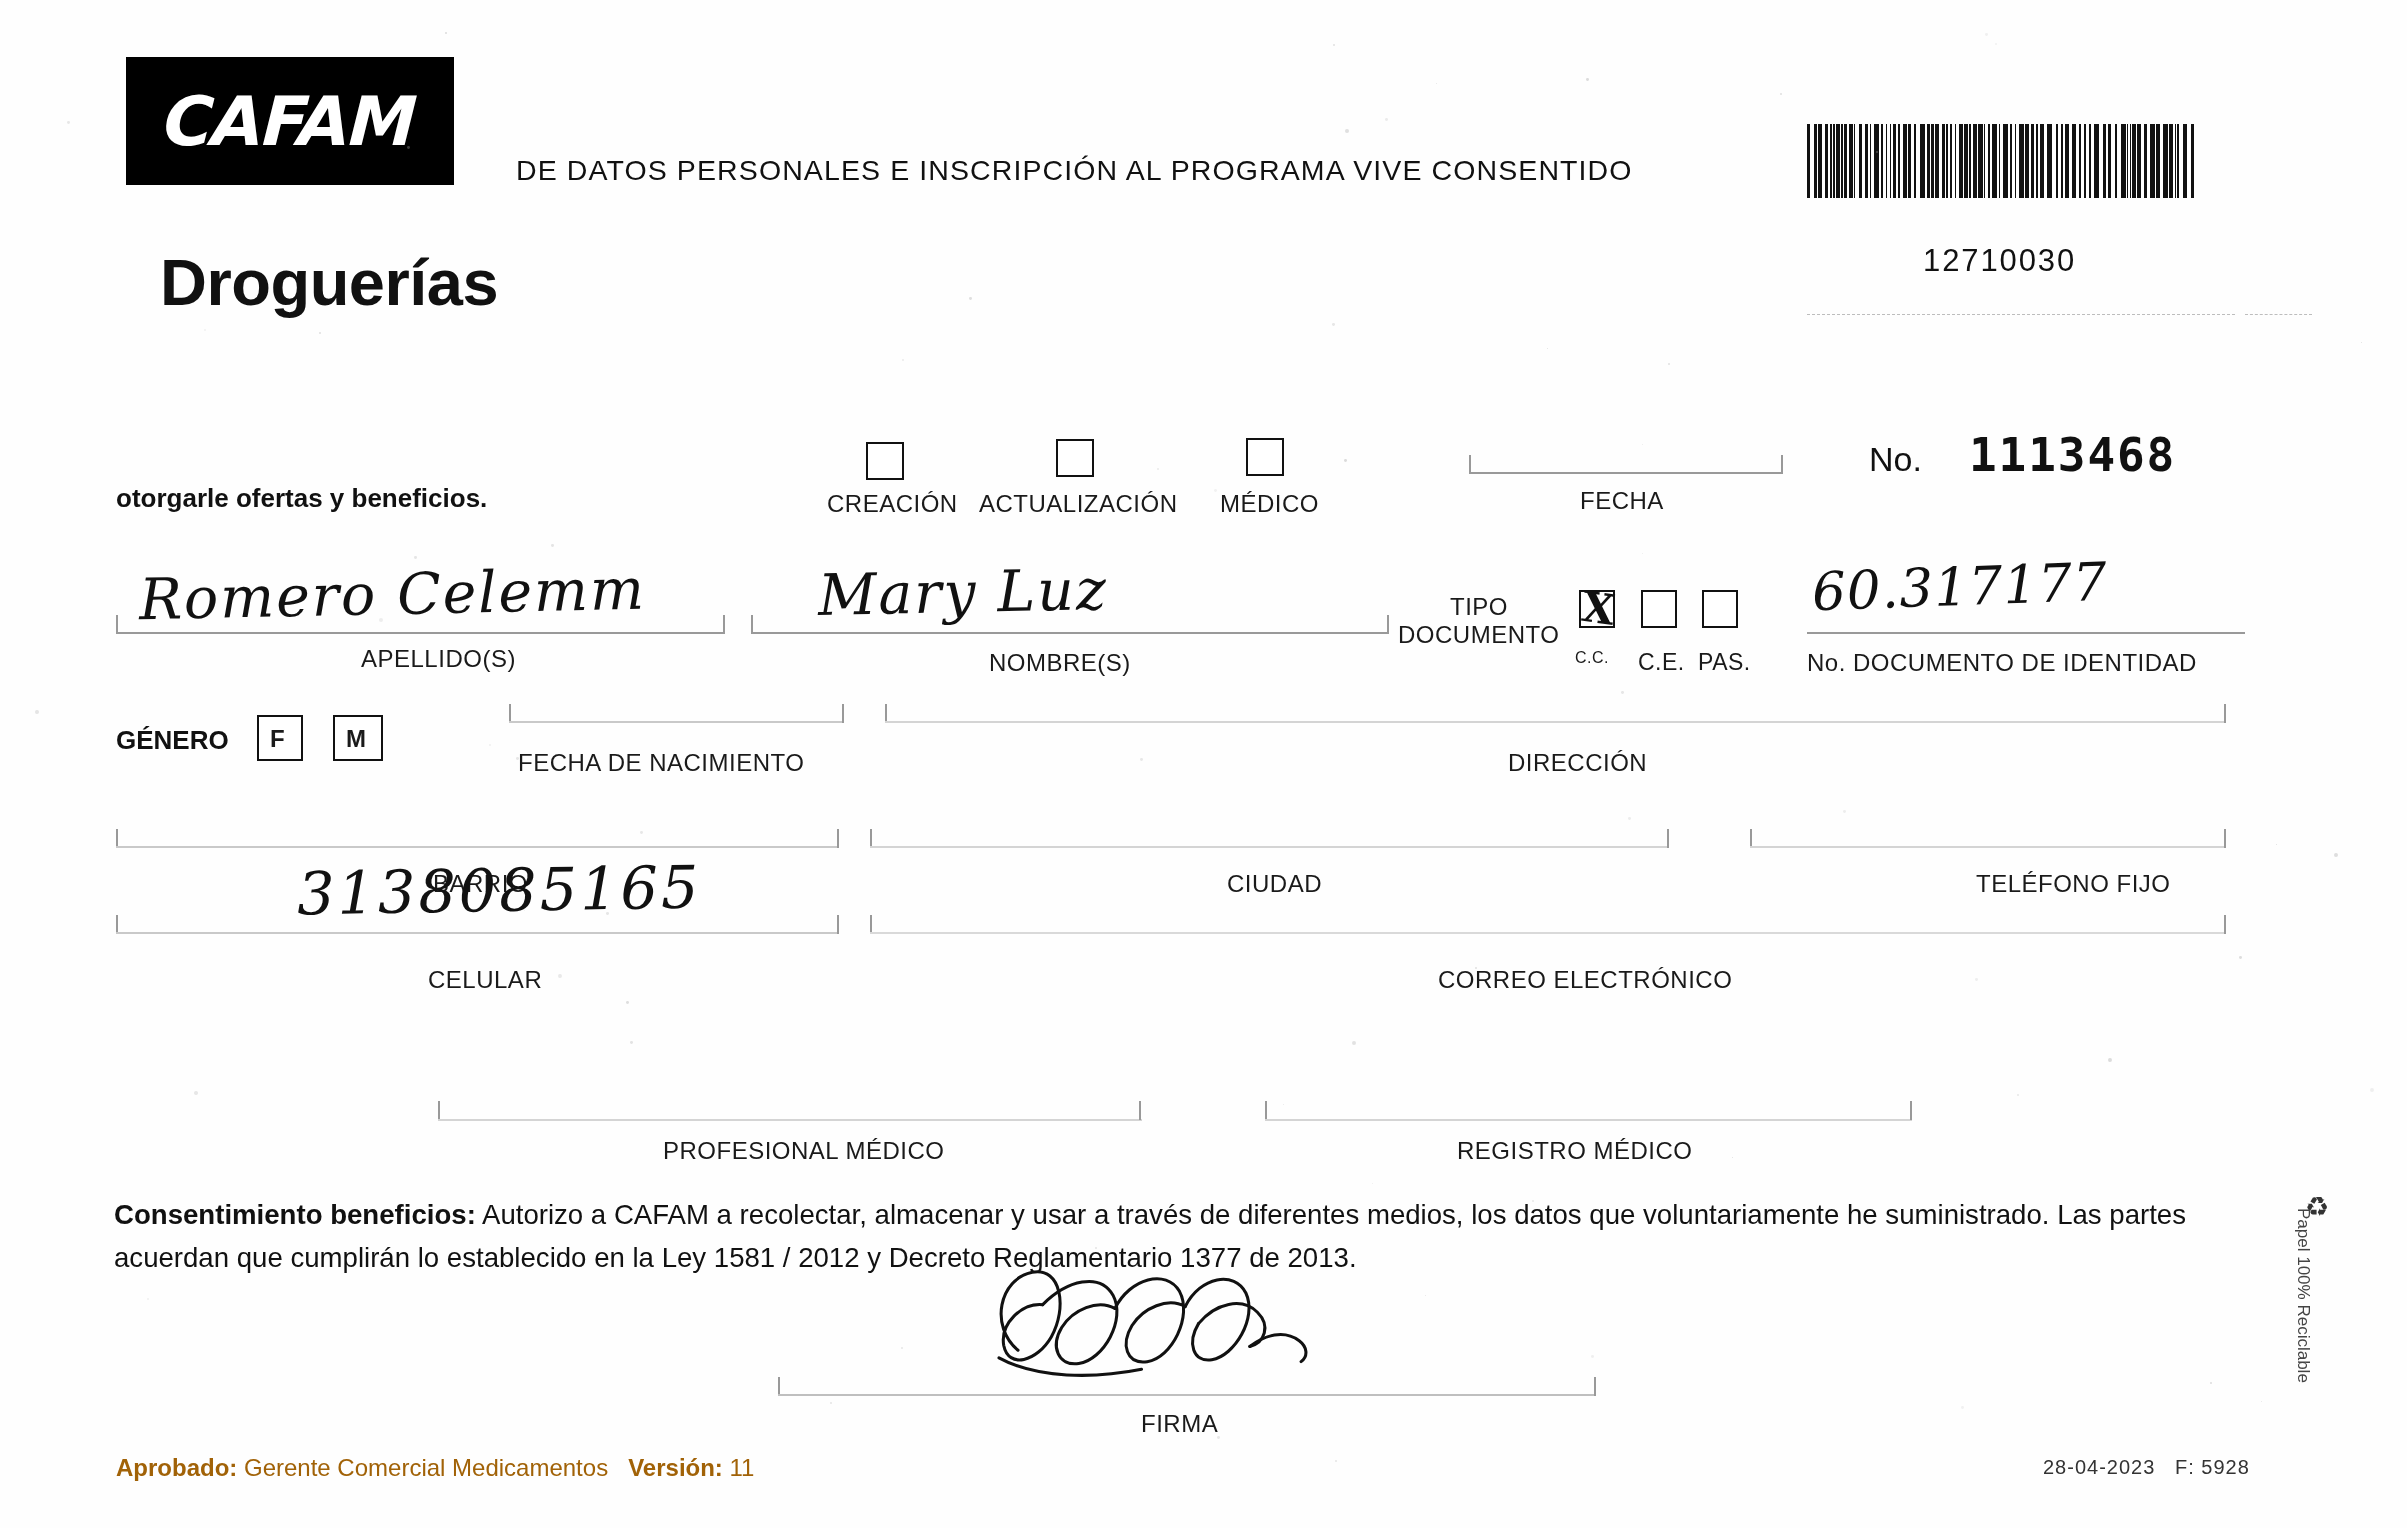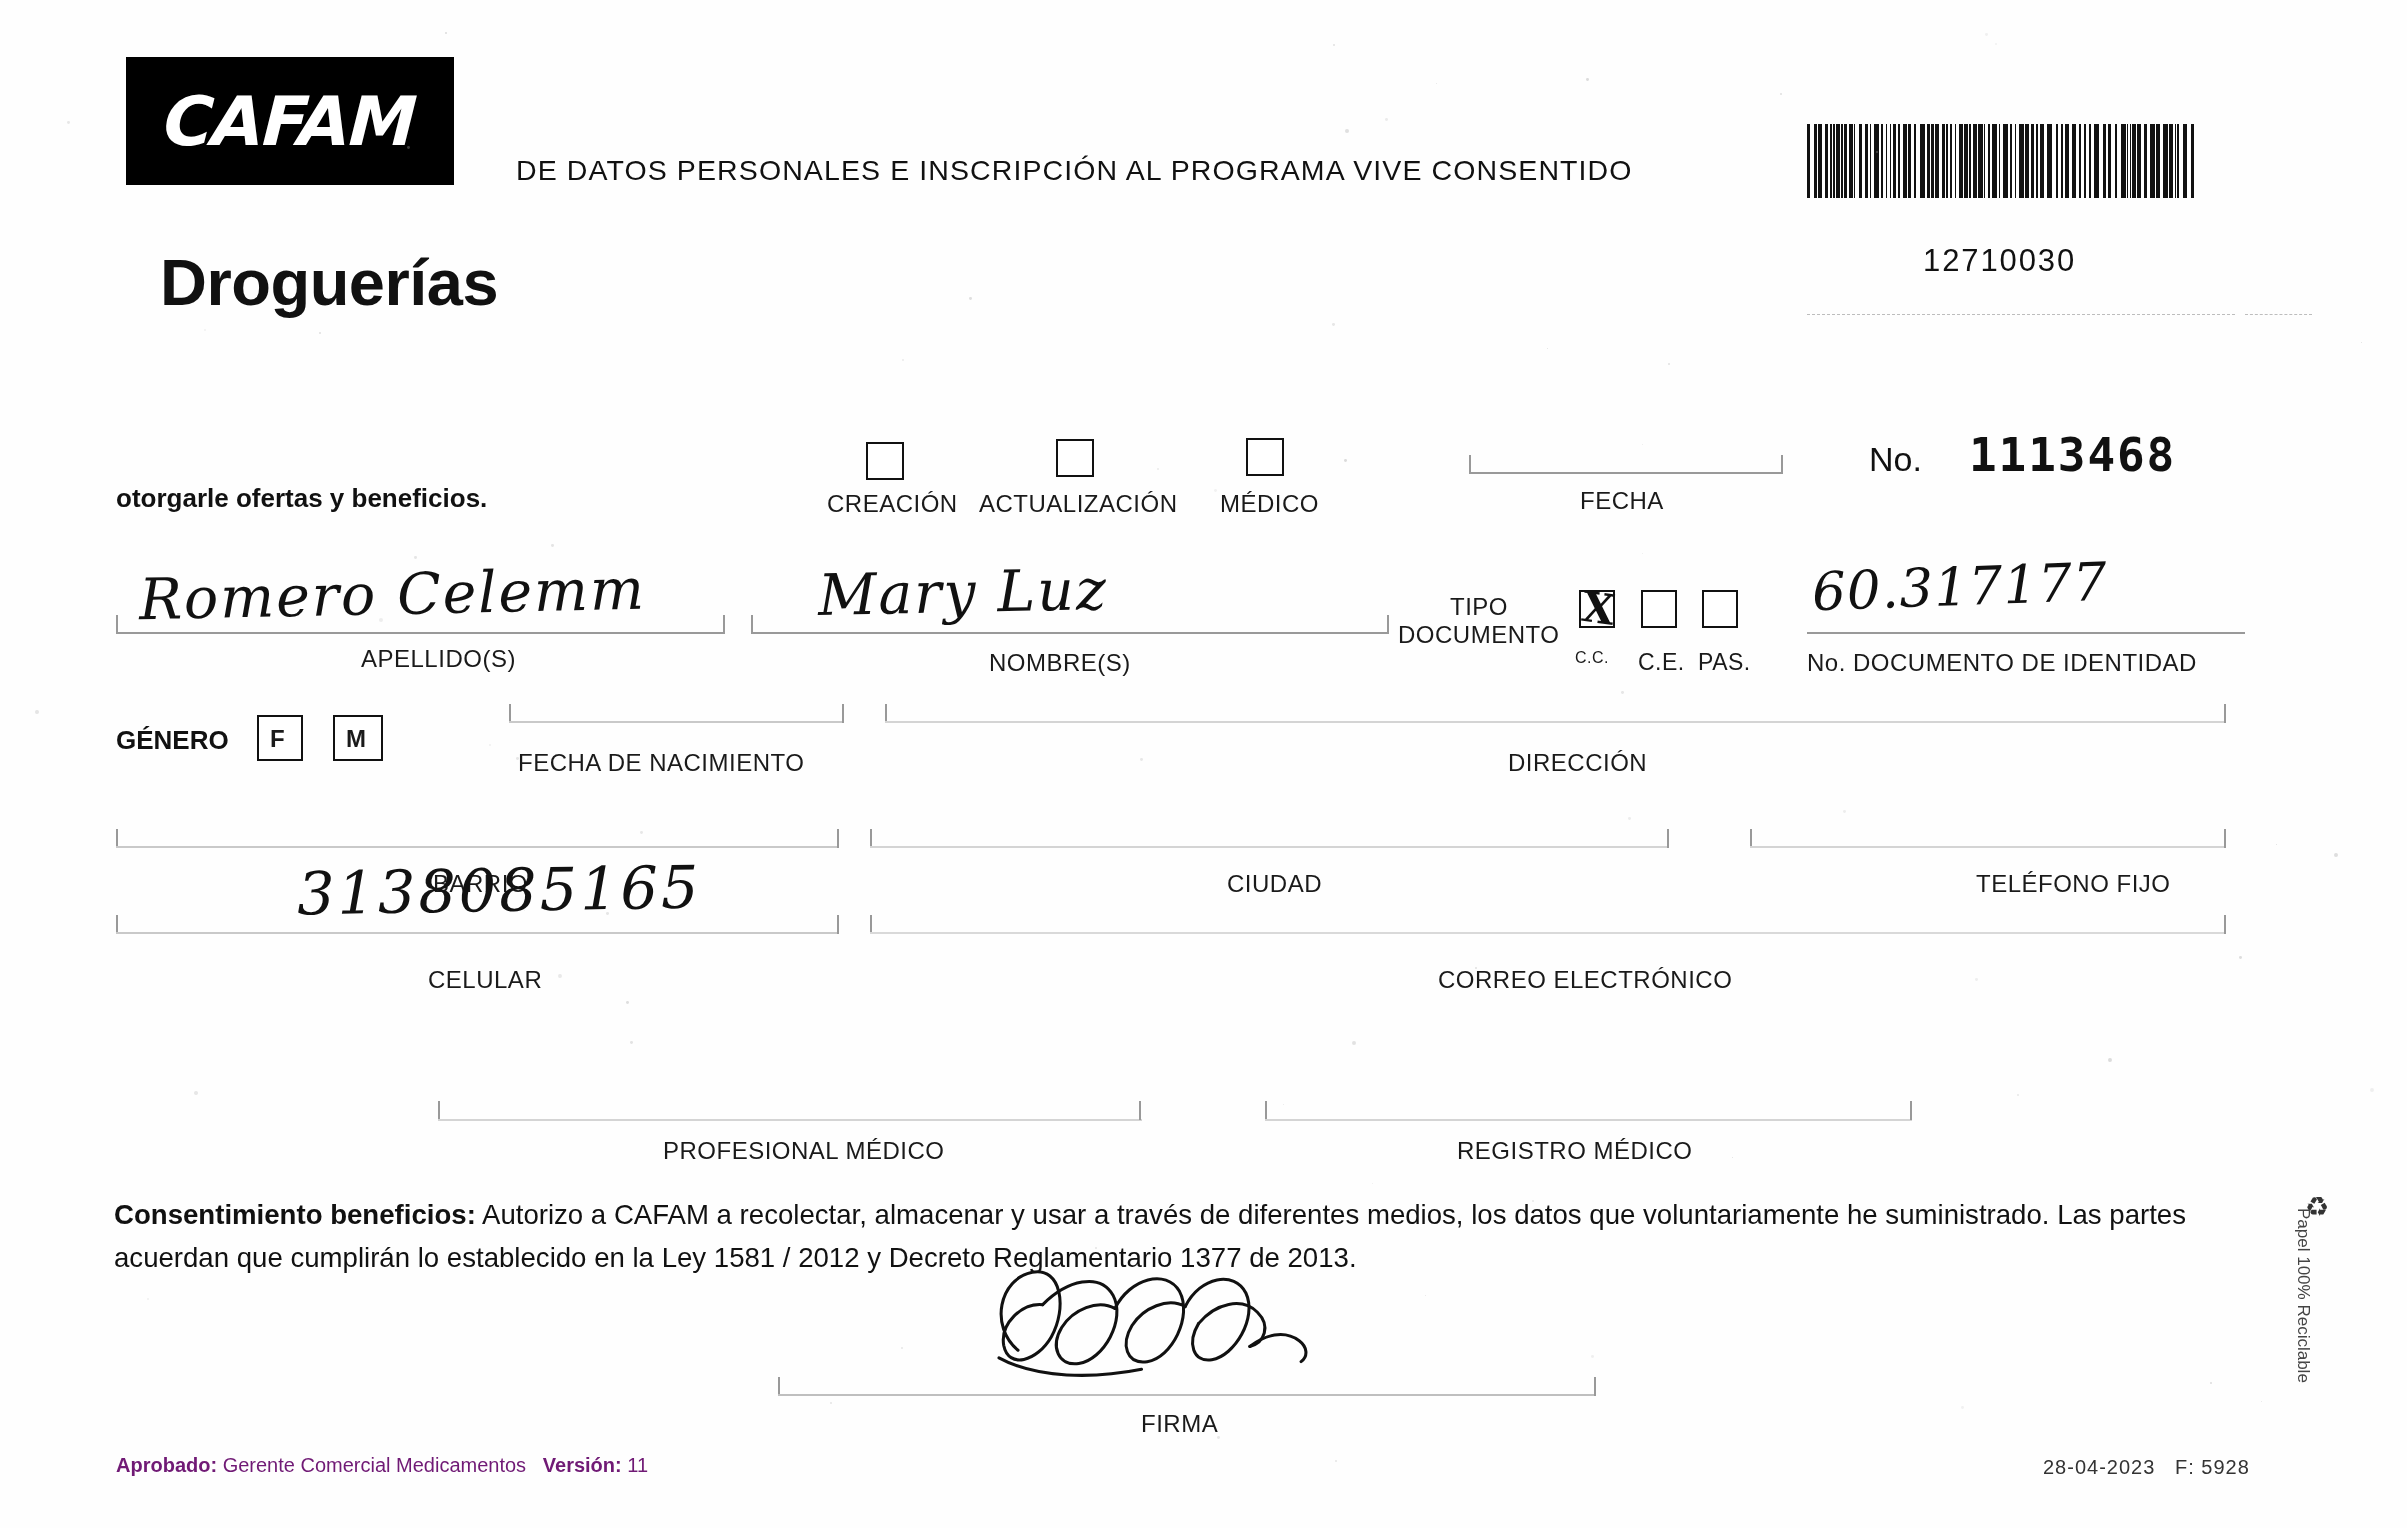--- a/index.html
+++ b/index.html
@@ -191,22 +191,22 @@
     width: 2121px;
     font-size: 27.6px;
     line-height: 1.55;
     color: #111;
   }
   .consent b { font-weight: bold; }
   .footer-left {
     position: absolute;
     left: 116px;
     top: 1454px;
-    font-size: 20px;
-    color: #701a75;
+    font-size: 24px;
+    color: #a16207;
   }
   .footer-left b { font-weight: bold; }
   .footer-right {
     position: absolute;
     left: 2043px;
     top: 1456px;
     font-size: 20px;
     color: #333;
     letter-spacing: 1px;
   }

